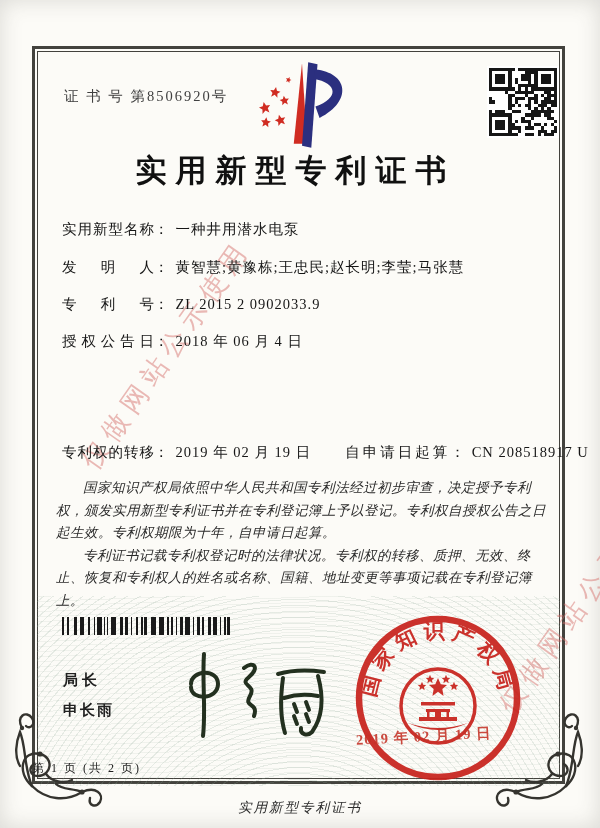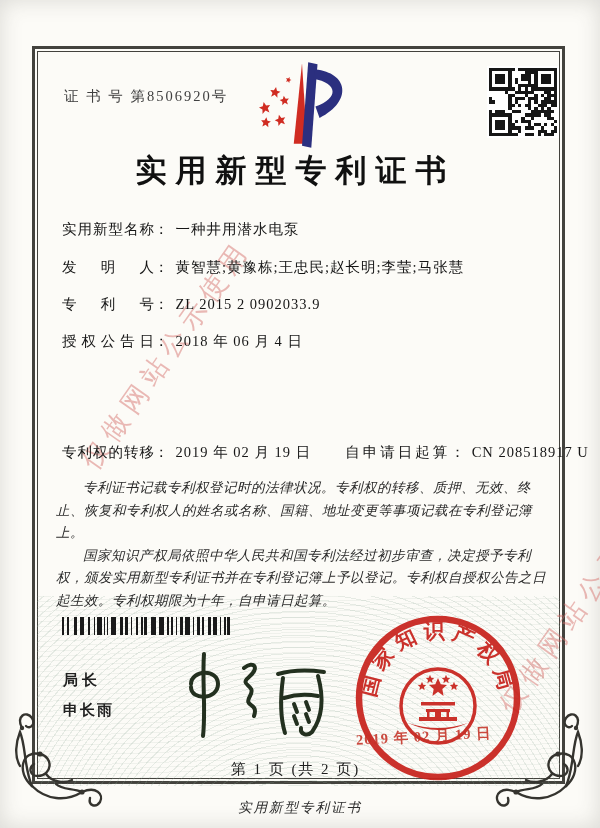--- a/index.html
+++ b/index.html
@@ -46,21 +46,21 @@
   .signer-title{position:absolute;left:63px;top:671px;font-size:15px;letter-spacing:4px;
                 font-family:"Liberation Sans","DejaVu Sans",sans-serif;font-weight:600;color:#222;}
   .signer-name{position:absolute;left:63px;top:701px;font-size:15px;letter-spacing:2px;
                font-family:"Liberation Sans","DejaVu Sans",sans-serif;font-weight:600;color:#222;}
   .signature{position:absolute;left:182px;top:640px;width:150px;height:104px;}
   
   .seal{position:absolute;left:352px;top:612px;width:172px;height:172px;opacity:.93;}
   .seal-date{position:absolute;left:356px;top:726px;width:180px;font-size:14.5px;font-weight:600;
              color:rgba(196,49,38,.88);letter-spacing:1px;transform:rotate(-3deg);}
   
-  .page-num{position:absolute;left:32px;top:760px;width:527px;text-align:center;font-size:15px;color:#1f1f1f;letter-spacing:2px;}
+  .page-num{position:absolute;left:32px;top:760px;width:527px;font-size:12px;color:#1f1f1f;letter-spacing:2px;}
   .back-note{position:absolute;left:0;top:799px;width:600px;text-align:center;font-size:13.5px;
              font-style:italic;color:#2e2e2e;letter-spacing:2px;}
   
   .wm{position:absolute;white-space:nowrap;font-size:27px;letter-spacing:7px;font-weight:500;
       color:rgba(214,110,106,.48);transform-origin:0 50%;pointer-events:none;}
   .wm1{left:88px;top:448px;transform:rotate(-55deg);}
   .wm2{left:506px;top:692px;transform:rotate(-55deg);}
   
   .flourish{position:absolute;width:126px;height:140px;top:678px;}
   .flourish.bl{left:2px;}
@@ -358,22 +358,22 @@
     <span class="flabel">专利号</span><span>：</span><span class="fvalue">ZL 2015 2 0902033.9</span>
   </div>
   <div class="field" style="top:332px">
     <span class="flabel">授权公告日</span><span>：</span><span class="fvalue">2018 年 06 月 4 日</span>
   </div>
   <div class="field" style="top:443px">
     <span class="flabel">专利权的转移</span><span>：</span><span class="fvalue">2019 年 02 月 19 日</span><span class="second-pair"><span class="flabel2">自申请日起算</span><span>：</span><span class="fvalue">CN 208518917 U</span></span>
   </div>
 
   <div class="paras">
+    <p>国家知识产权局依照中华人民共和国专利法经过初步审查，决定授予专利权，颁发实用新型专利证书并在专利登记簿上予以登记。专利权自授权公告之日起生效。专利权期限为十年，自申请日起算。</p>
     <p>专利证书记载专利权登记时的法律状况。专利权的转移、质押、无效、终止、恢复和专利权人的姓名或名称、国籍、地址变更等事项记载在专利登记簿上。</p>
-    <p>国家知识产权局依照中华人民共和国专利法经过初步审查，决定授予专利权，颁发实用新型专利证书并在专利登记簿上予以登记。专利权自授权公告之日起生效。专利权期限为十年，自申请日起算。</p>
   </div>
 
   <div class="barcode">
       <span style="left:0.0%;width:1.4%"></span>
       <span style="left:2.8%;width:1.4%"></span>
       <span style="left:6.7%;width:1.9%"></span>
       <span style="left:10.3%;width:2.6%"></span>
       <span style="left:15.3%;width:0.8%"></span>
       <span style="left:18.6%;width:0.8%"></span>
       <span style="left:20.6%;width:2.6%"></span>

